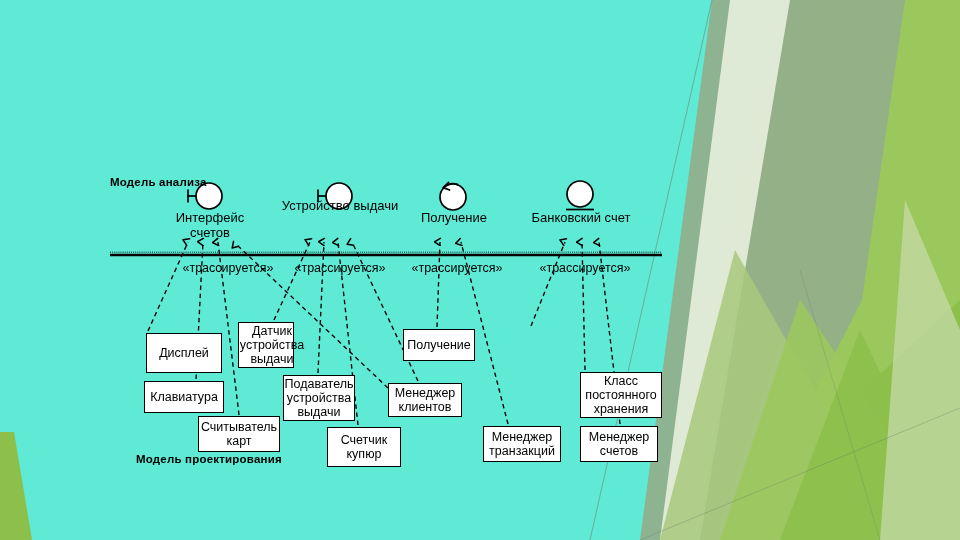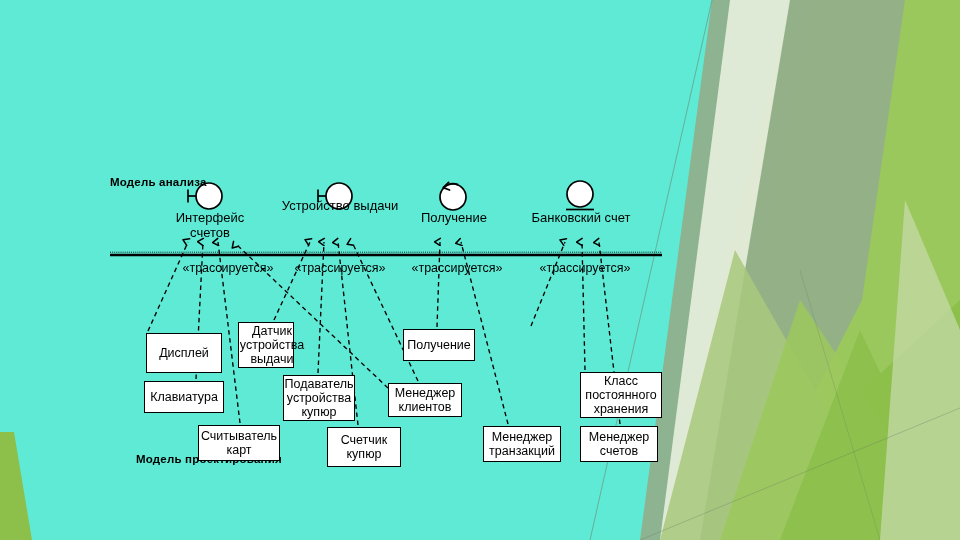--- a/index.html
+++ b/index.html
@@ -165,28 +165,28 @@
   <div class="cls-name" style="left:408px; top:211px; width:92px;">Получение</div>
   <div class="cls-name" style="left:520px; top:211px; width:122px;">Банковский счет</div>
 
   <div class="trace-lbl" style="left:158px; top:261px; width:140px;">«трассируется»</div>
   <div class="trace-lbl" style="left:270px; top:261px; width:140px;">«трассируется»</div>
   <div class="trace-lbl" style="left:387px; top:261px; width:140px;">«трассируется»</div>
   <div class="trace-lbl" style="left:515px; top:261px; width:140px;">«трассируется»</div>
 
   <div class="dbox" style="left:114px; top:333px; width:76px;  height:40px;margin-left:32px;">Дисплей</div>
   <div class="dbox" style="left:144px; top:381px; width:80px;  height:32px;">Клавиатура</div>
-  <div class="dbox" style="left:198px; top:425px; width:82px;  height:36px;text-align:center;">Считыватель
+  <div class="dbox" style="left:198px; top:416px; width:82px;  height:36px;text-align:center;">Считыватель
 карт</div>
   <div class="dbox" style="left:238px; top:322px; width:56px;  height:46px;padding-left:12px;">Датчик
 устройства
 выдачи</div>
   <div class="dbox" style="left:283px; top:375px; width:72px;  height:46px;">Подаватель
 устройства
-купюр</div>
+выдачи</div>
   <div class="dbox" style="left:327px; top:427px; width:74px;  height:40px;">Счетчик
 купюр</div>
   <div class="dbox" style="left:403px; top:329px; width:72px;  height:32px;">Получение</div>
   <div class="dbox" style="left:388px; top:383px; width:74px;  height:34px;">Менеджер
 клиентов</div>
   <div class="dbox" style="left:580px; top:372px; width:82px;  height:46px;">Класс
 постоянного
 хранения</div>
   <div class="dbox" style="left:483px; top:426px; width:78px;  height:36px;">Менеджер
 транзакций</div>

